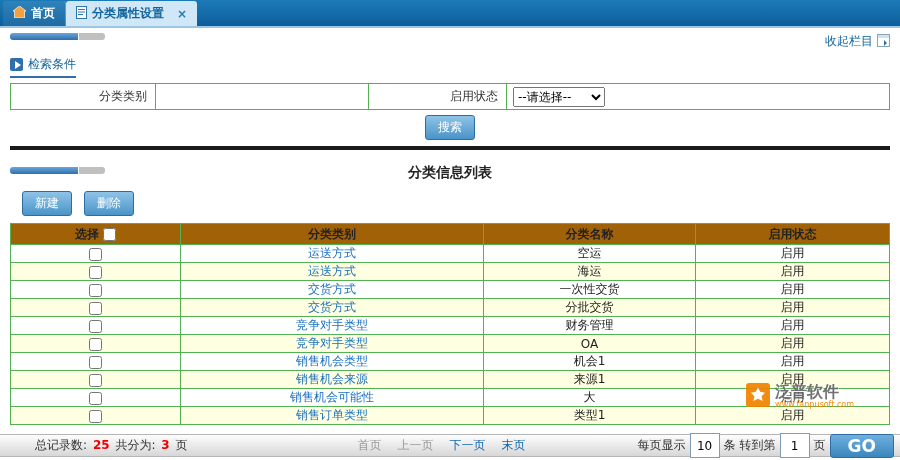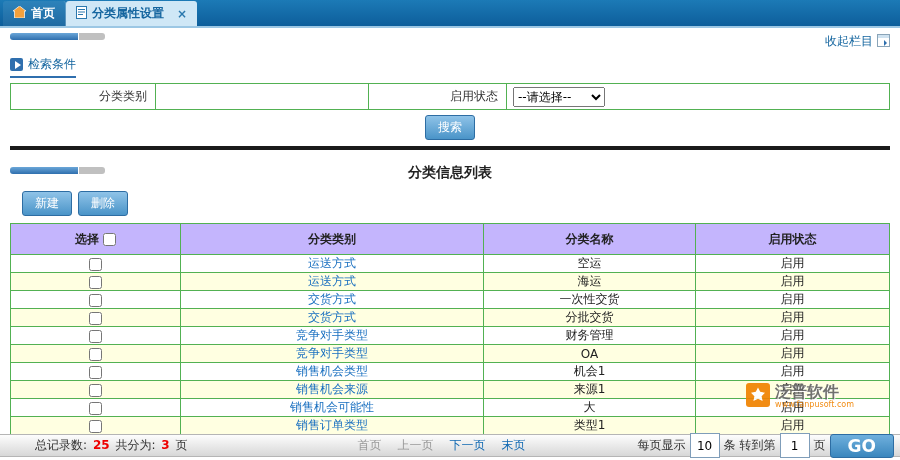--- a/index.html
+++ b/index.html
@@ -33,24 +33,24 @@
   .search-table select { margin-left: 6px; width: 92px; height: 20px; font-size: 12px; font-family: inherit; }
 
   .search-btnrow { text-align: center; padding: 5px 0 6px; border-bottom: 4px solid #1a1a1a; }
 
   .btn { display: inline-block; background: linear-gradient(#8fc3e8, #4a94c8); border: 1px solid #2d6da3; color: #fff; border-radius: 3px; padding: 3px 12px; font-size: 12px; font-family: inherit; cursor: pointer; }
 
   .titlerow { position: relative; margin-top: 12px; height: 20px; }
   .titlerow .loadbar { position: absolute; left: 0; top: 5px; }
   .list-title { text-align: center; font-weight: bold; font-size: 14px; color: #222; line-height: 20px; }
 
-  .actions { margin-top: 9px; display: flex; gap: 6px; padding-left: 12px; }
+  .actions { margin-top: 9px; display: flex; gap: 12px; padding-left: 12px; }
 
   .data-table { width: 100%; border-collapse: collapse; margin-top: 7px; table-layout: fixed; text-align: center; }
-  .data-table th { background: #c4b5fd; border: 1px solid #52b152; height: 31px; font-weight: bold; color: #222; font-size: 12px; }
+  .data-table th { background: #a16207; border: 1px solid #52b152; height: 21px; font-weight: bold; color: #222; font-size: 12px; }
   .data-table td { border: 1px solid #52b152; height: 18px; padding: 0; }
   .data-table tr.alt td { background: #ffffe1; }
   .data-table a { color: #1a70c0; text-decoration: none; }
   .data-table input[type=checkbox], .data-table th input[type=checkbox] { vertical-align: middle; }
 
   
   .footer { position: absolute; left: 0; bottom: 3px; width: 100%; height: 23px; background: linear-gradient(#fdfdfd, #d7d7d7); border-top: 1px solid #b5b5b5; border-bottom: 1px solid #b5b5b5; display: flex; align-items: center; color: #333; }
   .footer .left { margin-left: 35px; white-space: nowrap; }
   .red { color: #ee0000; font-weight: bold; margin: 0 2px; }
   .pager { position: absolute; left: 50%; transform: translateX(-55%); display: flex; gap: 16px; white-space: nowrap; }

